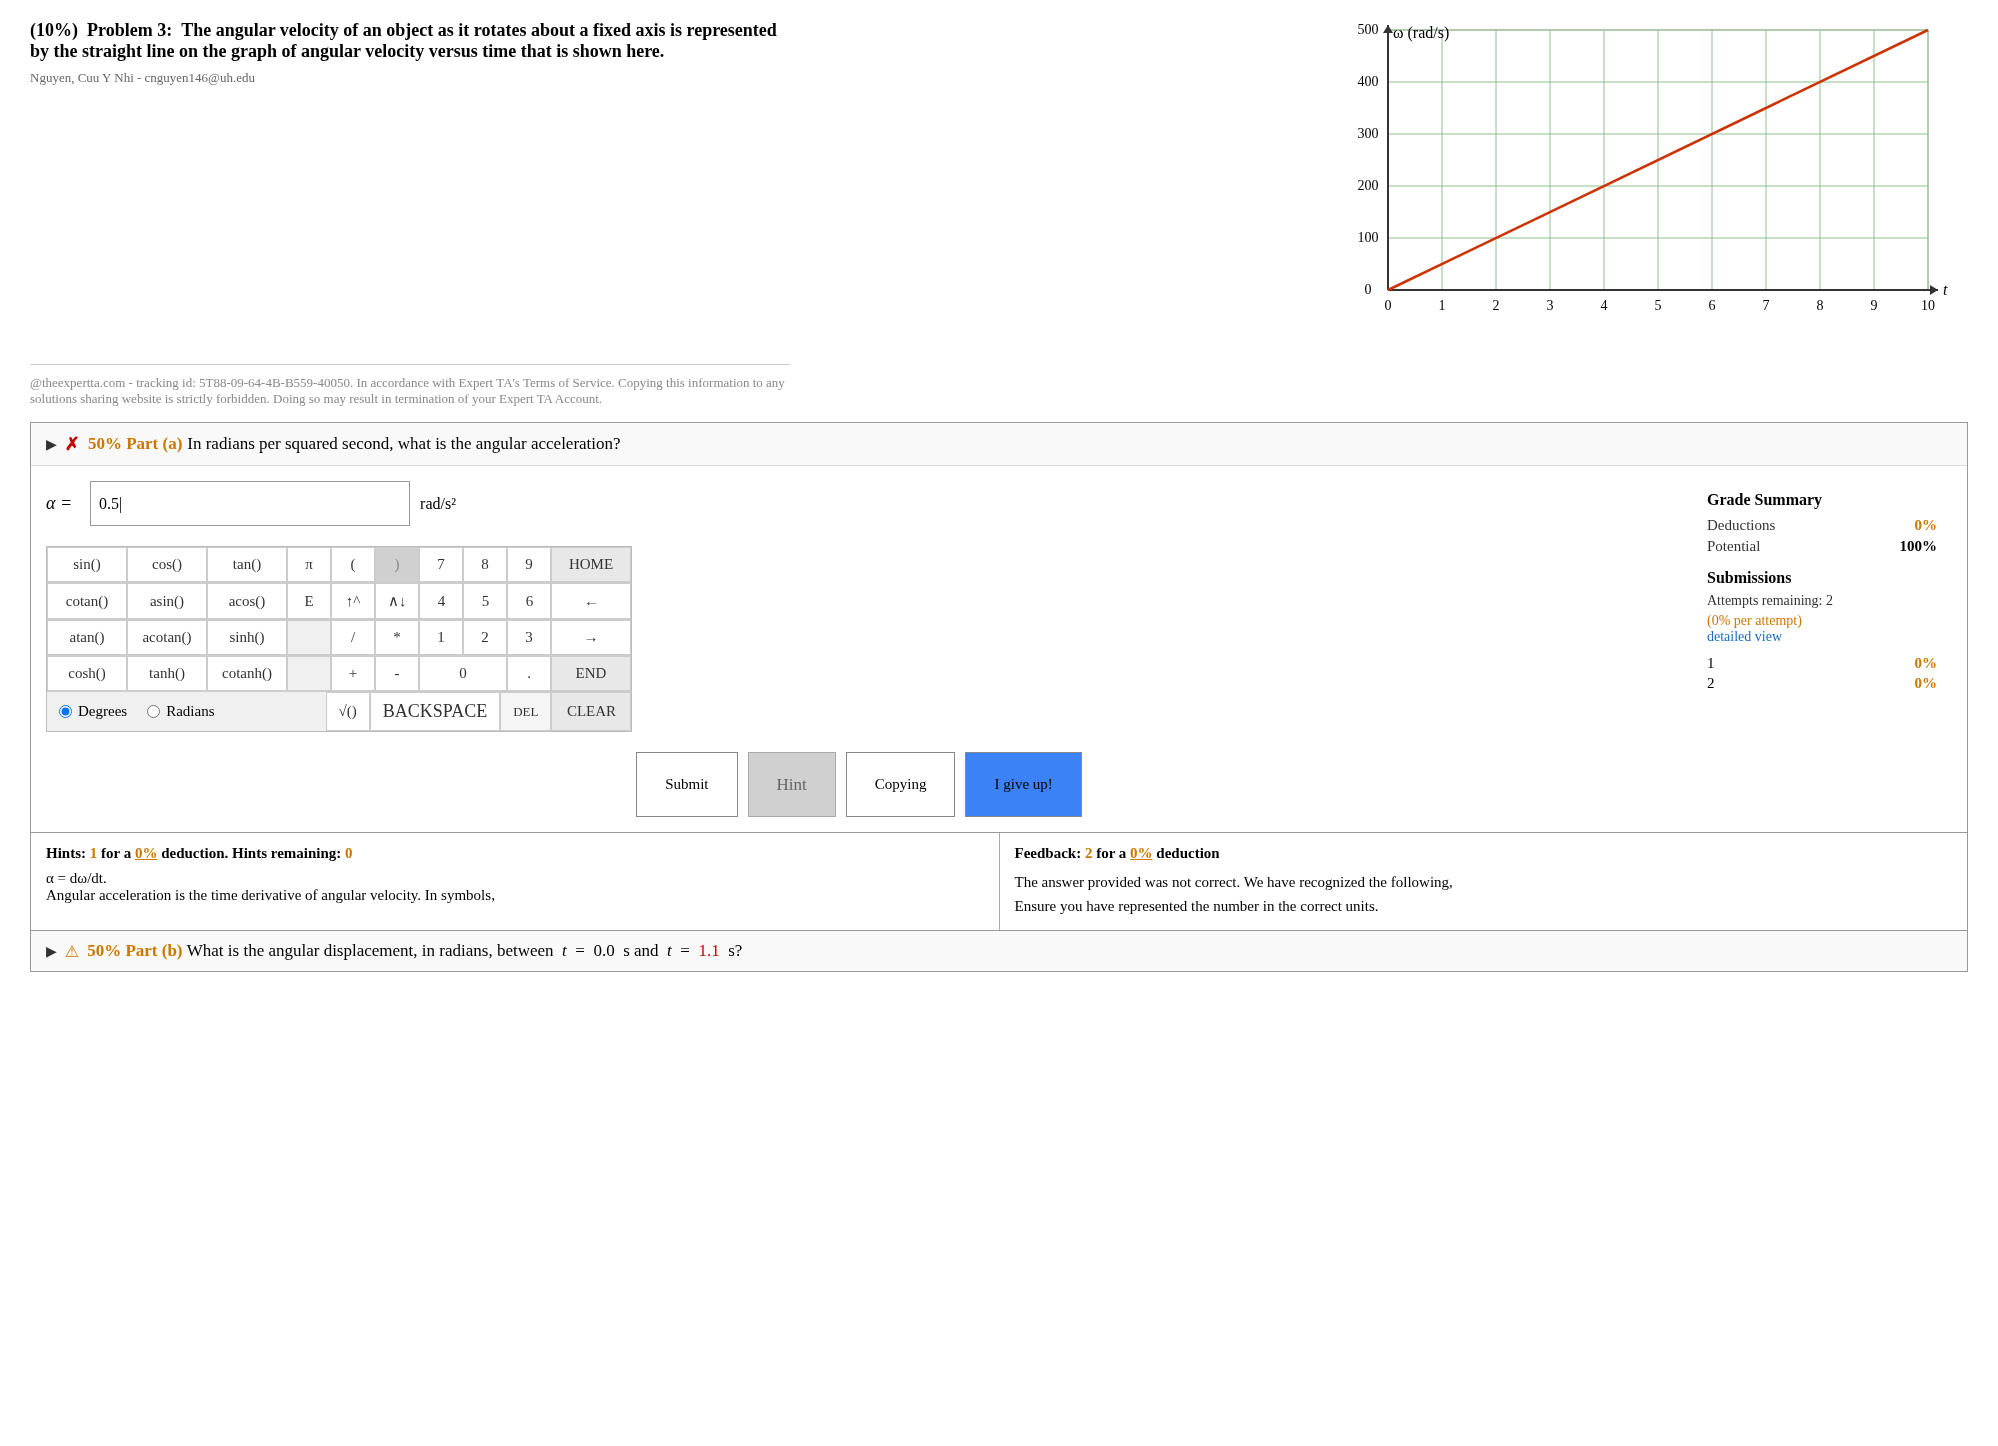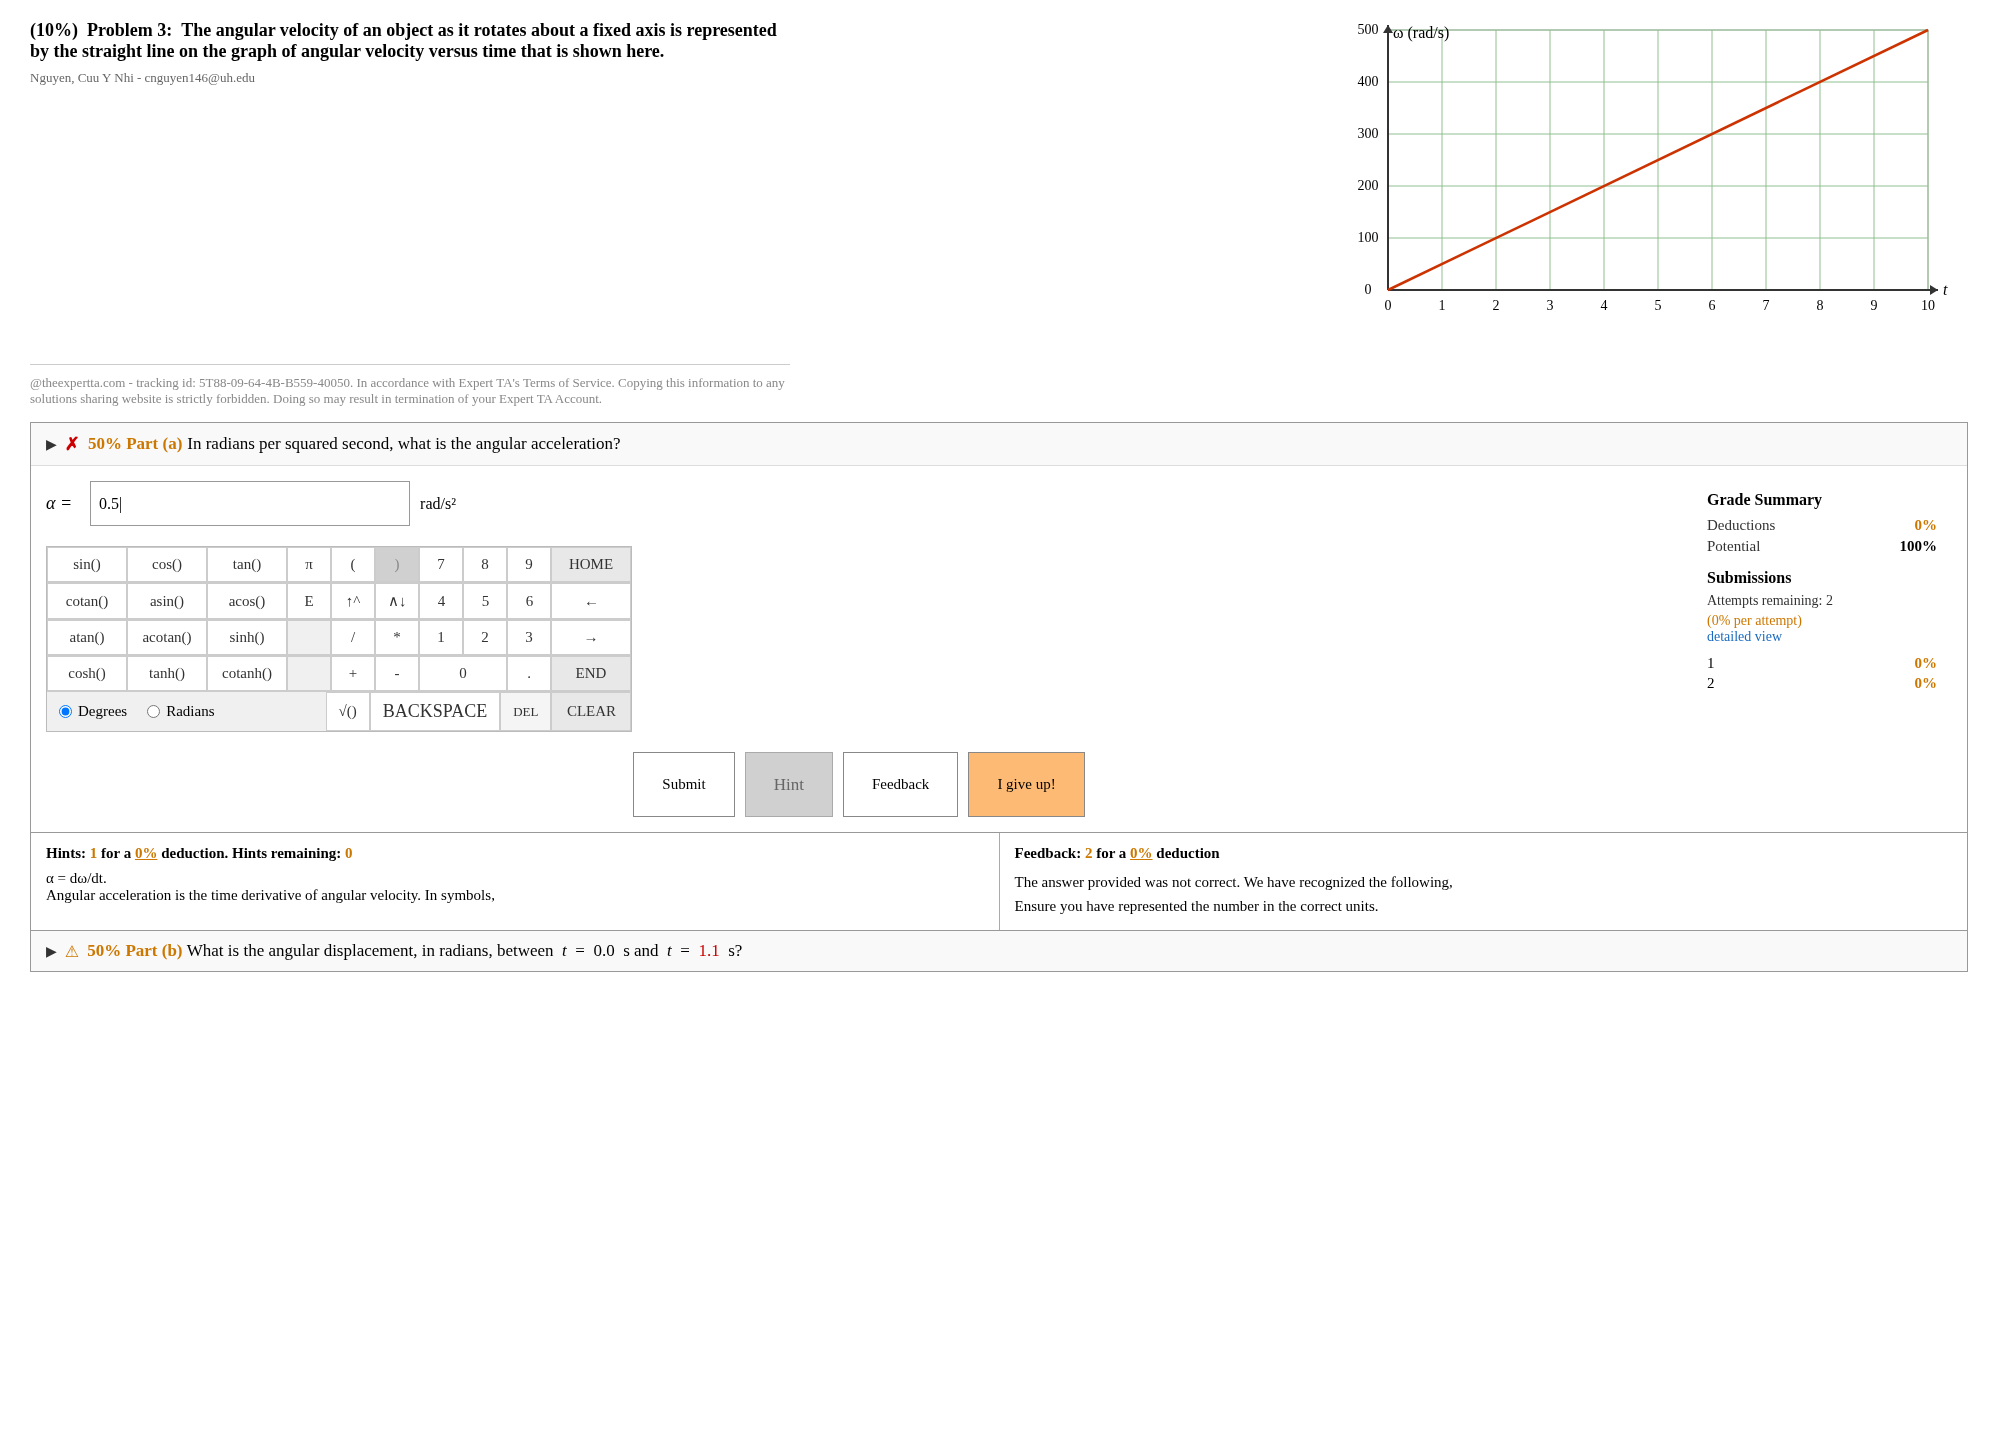--- a/index.html
+++ b/index.html
@@ -240,21 +240,21 @@
       padding: 8px 28px;
       background: #fff;
       border: 1px solid #888;
       cursor: pointer;
       font-size: 15px;
       font-family: Georgia, serif;
     }
 
     .btn-igiveup {
       padding: 23px 28px;
-      background: #fdba74;
+      background: #3b82f6;
       border: 1px solid #888;
       cursor: pointer;
       font-size: 15px;
       font-family: Georgia, serif;
     }
 
     
     .grade-summary {
       width: 260px;
       flex-shrink: 0;
@@ -583,21 +583,21 @@
             <button class="calc-btn calc-btn-backspace">BACKSPACE</button>
             <button class="calc-btn calc-btn-del">DEL</button>
             <button class="calc-btn calc-btn-clear">CLEAR</button>
           </div>
         </div>
 
         
         <div class="action-buttons">
           <button class="btn-submit">Submit</button>
           <button class="btn-hint">Hint</button>
-          <button class="btn-feedback">Feedback</button>
+          <button class="btn-feedback">Copying</button>
           <button class="btn-igiveup">I give up!</button>
         </div>
       </div>
 
       <div class="grade-summary">
         <div class="grade-title">Grade Summary</div>
         <div class="grade-row">
           <span class="grade-label">Deductions</span>
           <span class="grade-value-orange">0%</span>
         </div>

